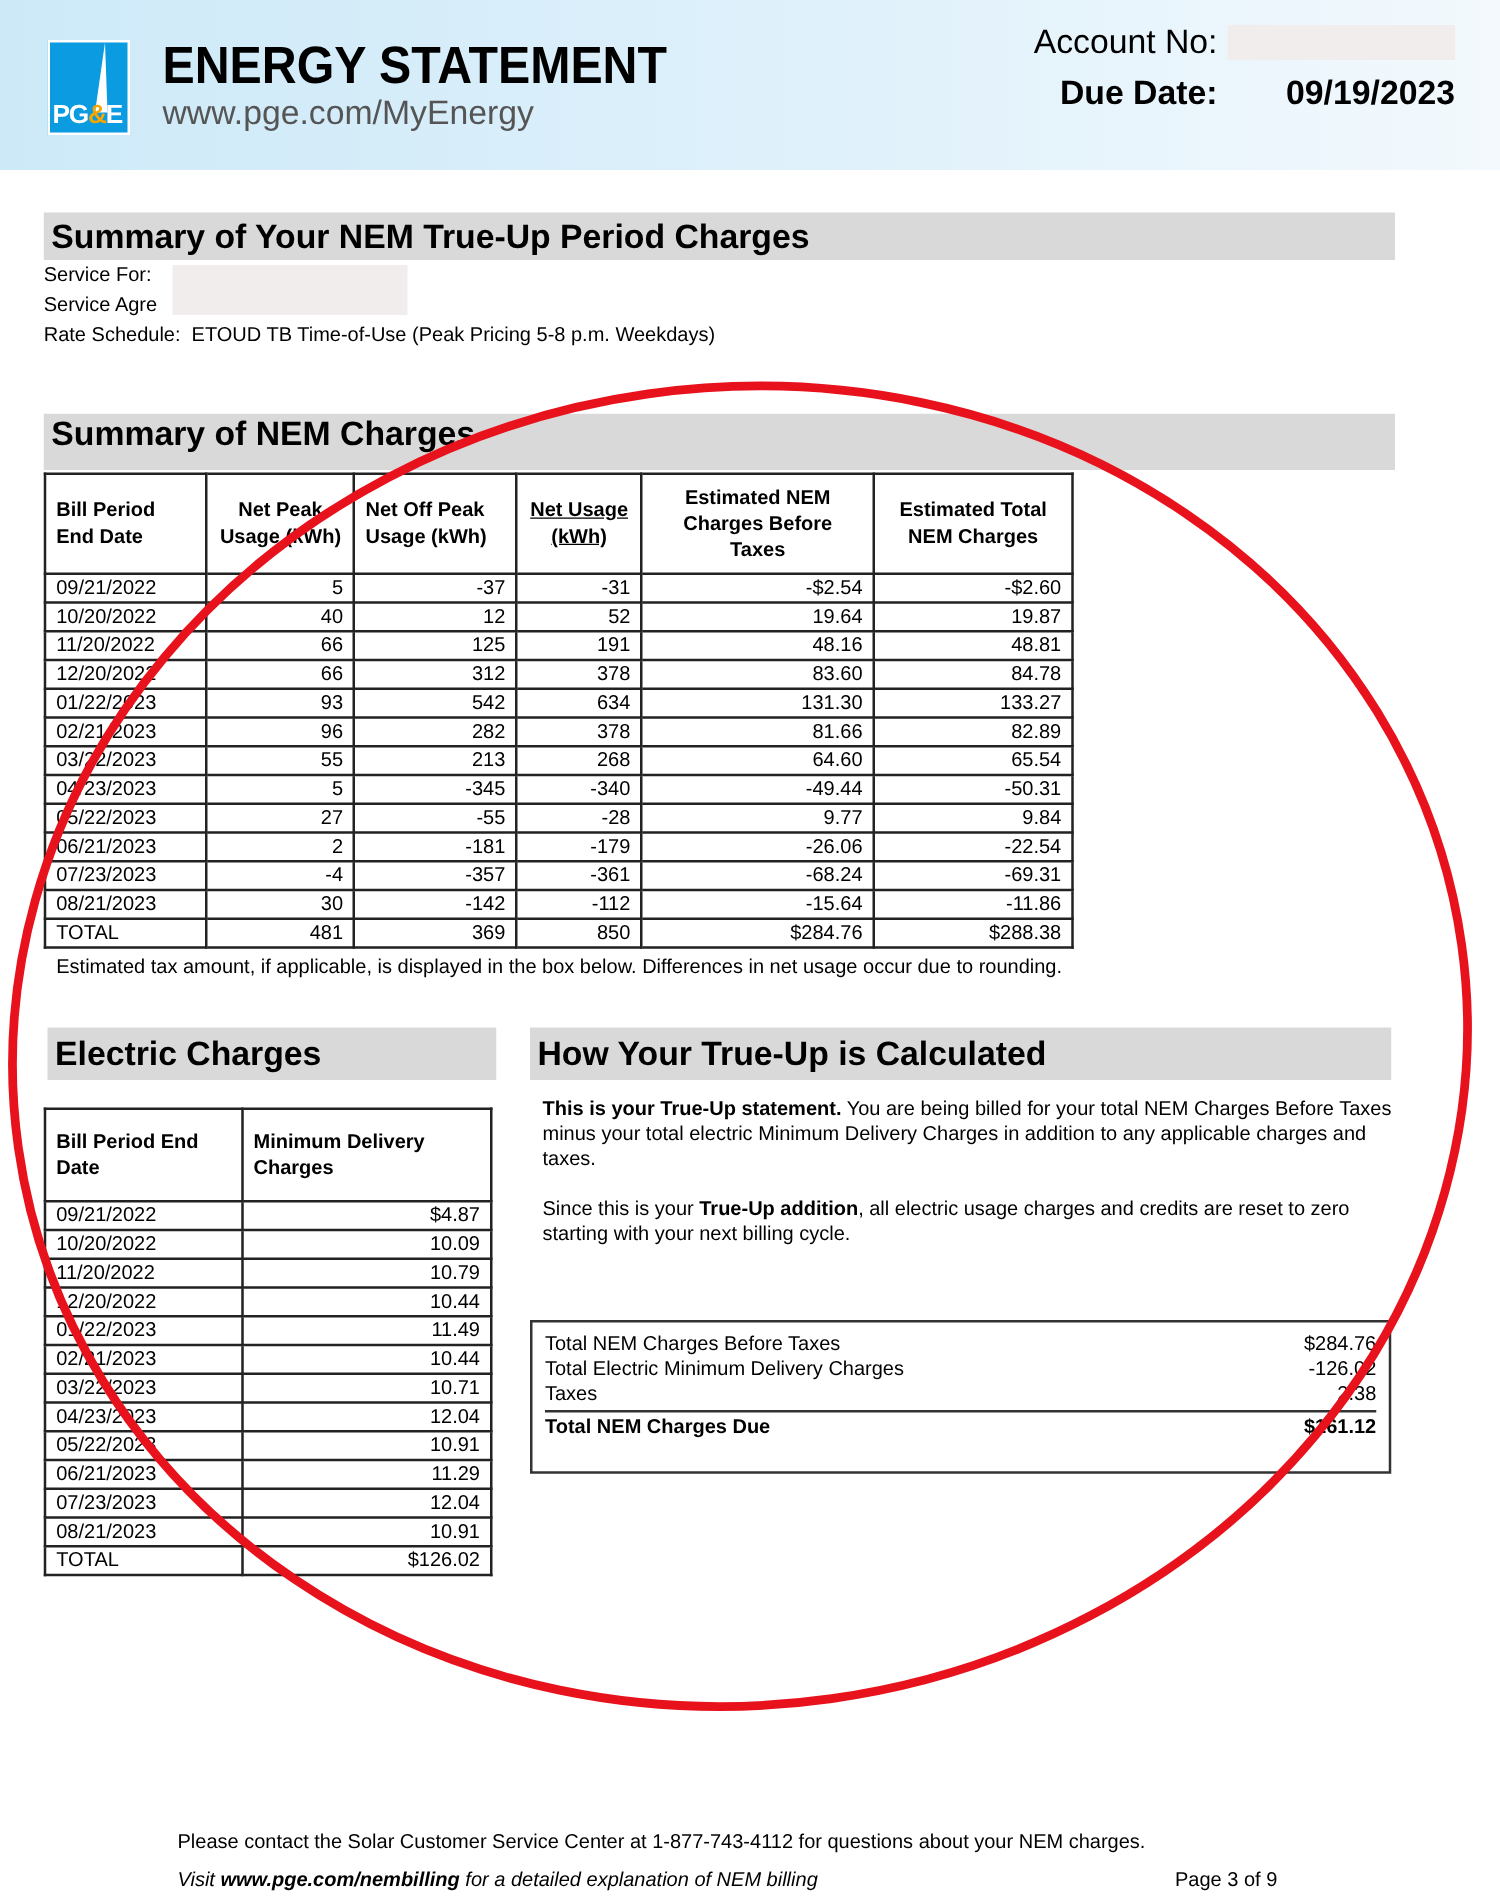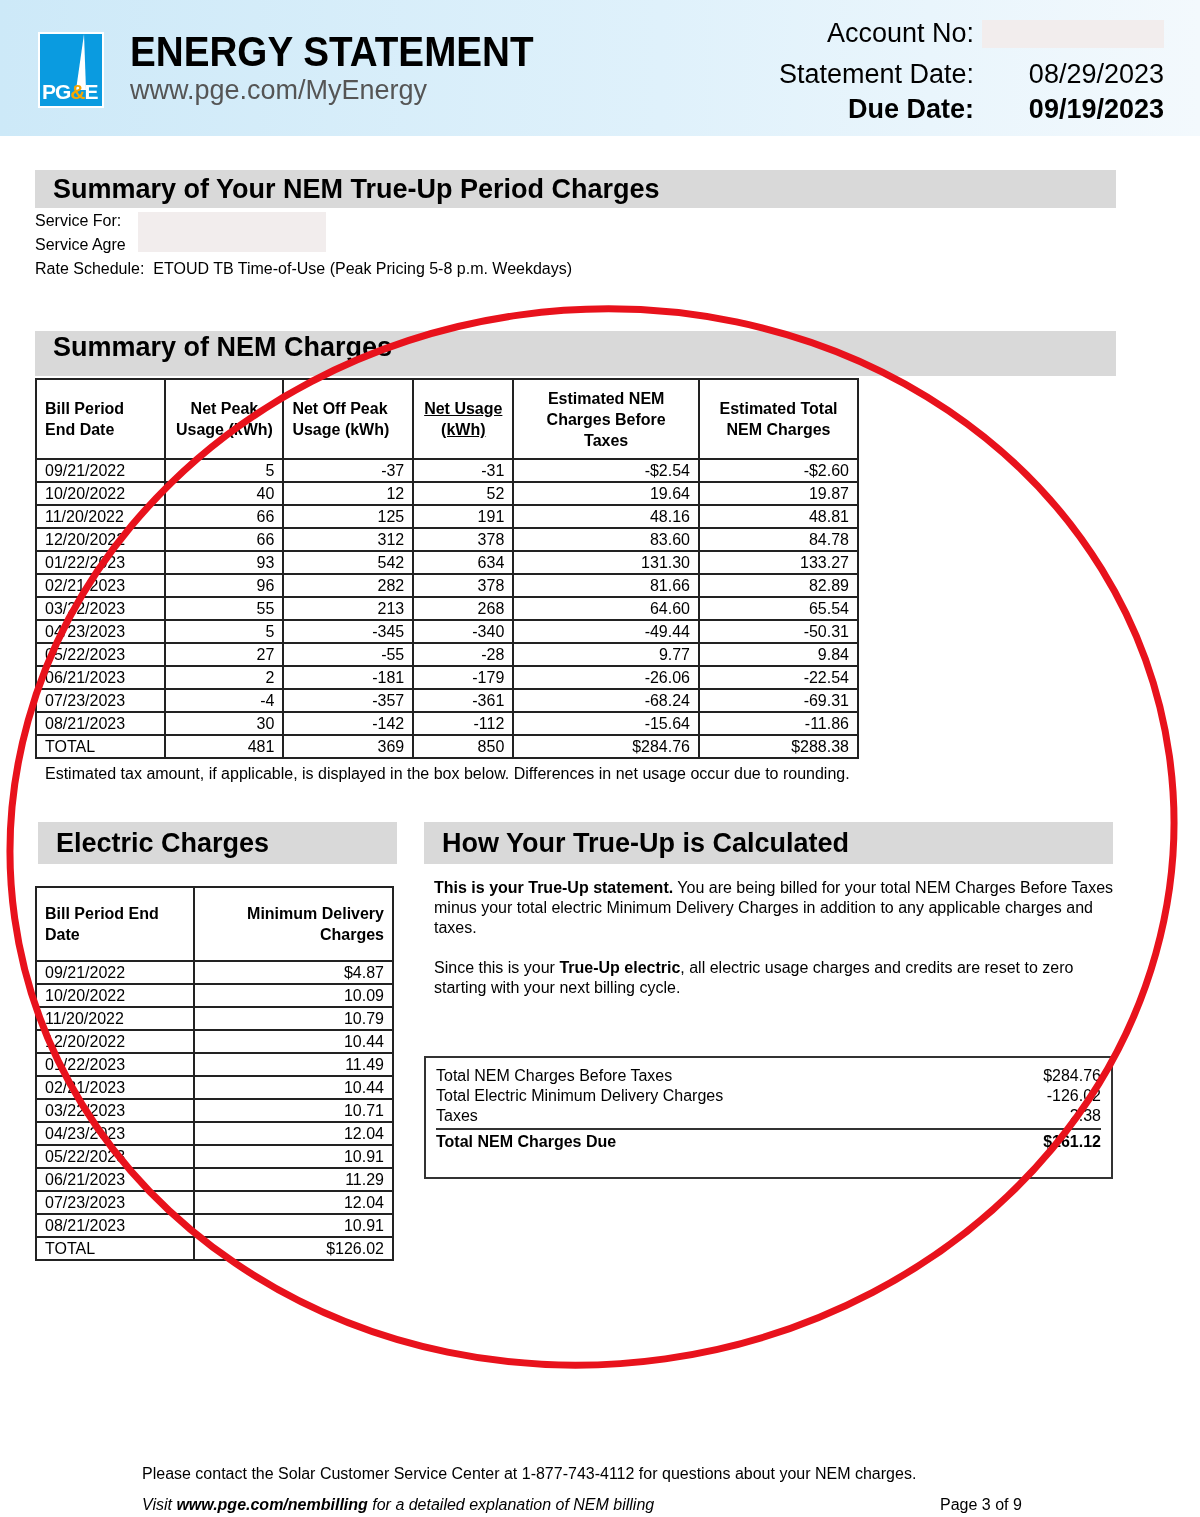--- a/index.html
+++ b/index.html
@@ -10,21 +10,21 @@
   .logo .txt { position:absolute; left:2px; bottom:2px; font-weight:bold; font-size:21px; color:#fff; letter-spacing:-1px; }
   .logo .amp { color:#f7a600; }
   .title { position:absolute; left:130px; top:28px; font-size:42px; font-weight:bold; transform:scaleX(0.92); transform-origin:left; }
   .url { position:absolute; left:130px; top:75px; font-size:27px; color:#555; }
   .acct { position:absolute; right:36px; top:16px; font-size:27px; line-height:35px; }
   .acct .row { display:flex; justify-content:flex-end; }
   .acct .lbl { text-align:right; }
   .acct .val { width:190px; text-align:right; }
   .acct .bold { font-weight:bold; }
   .redact { display:inline-block; width:182px; height:28px; background:#f2eded; margin-top:4px; }
-  .sec-h { position:absolute; background:#d9d9d9; font-weight:bold; font-size:27px; padding-left:18px; box-sizing:border-box; }
+  .sec-h { position:absolute; background:#d9d9d9; font-weight:bold; font-size:27px; padding-left:6px; box-sizing:border-box; }
   .svc { position:absolute; left:35px; top:209px; font-size:16px; line-height:24px; }
   .svc-redact { position:absolute; left:138px; top:212px; width:188px; height:40px; background:#f2eded; }
   table { border-collapse:collapse; position:absolute; font-size:16px; }
   td, th { border:2px solid #222; padding:0 8px; height:21px; }
   th { font-weight:bold; font-size:16px; line-height:21px; }
   td.num { text-align:right; }
   .note { position:absolute; left:45px; top:764px; width:820px; font-size:16px; line-height:20px; }
   .trueup-text { position:absolute; left:434px; top:878px; width:680px; font-size:16px; line-height:20px; }
   .trueup-text p { margin:0 0 20px 0; }
   .calc { position:absolute; left:424px; top:1056px; width:689px; height:123px; border:2px solid #333; box-sizing:border-box; padding:8px 10px 0 10px; font-size:16px; }
@@ -43,24 +43,20 @@
     <div class="beam"></div>
     <div class="txt">PG<span class="amp">&amp;</span>E</div>
   </div>
   <div class="title">ENERGY STATEMENT</div>
   <div class="url">www.pge.com/MyEnergy</div>
   <div class="acct">
     <div class="row">
         <span class="lbl">Account No:</span>
         <span class="val"><span class="redact"></span></span>
       </div>
-    <div class="row">
-        <span class="lbl">Statement Date:</span>
-        <span class="val">08/29/2023</span>
-      </div>
     <div class="row bold">
         <span class="lbl">Due Date:</span>
         <span class="val">09/19/2023</span>
       </div>
   </div>
 </div>
 
 <div class="sec-h" style="left:35px;top:170px;width:1081px;height:38px;line-height:38px;">Summary of Your NEM True-Up Period Charges</div>
 <div class="svc">
   <div>Service For:</div>
@@ -189,21 +185,21 @@
       </tr>
     </tbody>
 </table>
 <div class="note">Estimated tax amount, if applicable, is displayed in the box below. Differences in net usage occur due to rounding.</div>
 
 <div class="sec-h" style="left:38px;top:822px;width:359px;height:42px;line-height:42px;">Electric Charges</div>
 <table id="elec-table" style="left:35px;top:886px;width:359px;">
   <thead>
       <tr id="elec-head" style="height:74px;">
         <th style="text-align: left;">Bill Period End Date</th>
-        <th style="text-align: right;">Minimum Delivery Charges</th>
+        <th style="text-align: left;">Minimum Delivery Charges</th>
       </tr>
     </thead>
   <tbody id="elec-body">
       <tr>
         <td>09/21/2022</td>
         <td class="num">$4.87</td>
       </tr>
       <tr>
         <td>10/20/2022</td>
         <td class="num">10.09</td>
@@ -251,21 +247,21 @@
       <tr>
         <td>TOTAL</td>
         <td class="num">$126.02</td>
       </tr>
     </tbody>
 </table>
 
 <div class="sec-h" style="left:424px;top:822px;width:689px;height:42px;line-height:42px;">How Your True-Up is Calculated</div>
 <div class="trueup-text">
   <p><b>This is your True-Up statement.</b><span> You are being billed for your total NEM Charges Before Taxes minus your total electric Minimum Delivery Charges in addition to any applicable charges and taxes.</span></p>
-  <p style="margin-bottom:8px;"><span>Since this is your </span><b>True-Up electric</b><span>, all electric usage charges and credits are reset to zero starting with your next billing cycle.</span></p>
+  <p style="margin-bottom:8px;"><span>Since this is your </span><b>True-Up addition</b><span>, all electric usage charges and credits are reset to zero starting with your next billing cycle.</span></p>
 </div>
 <div class="calc">
   <div id="calc-rows">
       <div class="r">
         <span>Total NEM Charges Before Taxes</span>
         <span>$284.76</span>
       </div>
       <div class="r">
         <span>Total Electric Minimum Delivery Charges</span>
         <span>-126.02</span>

